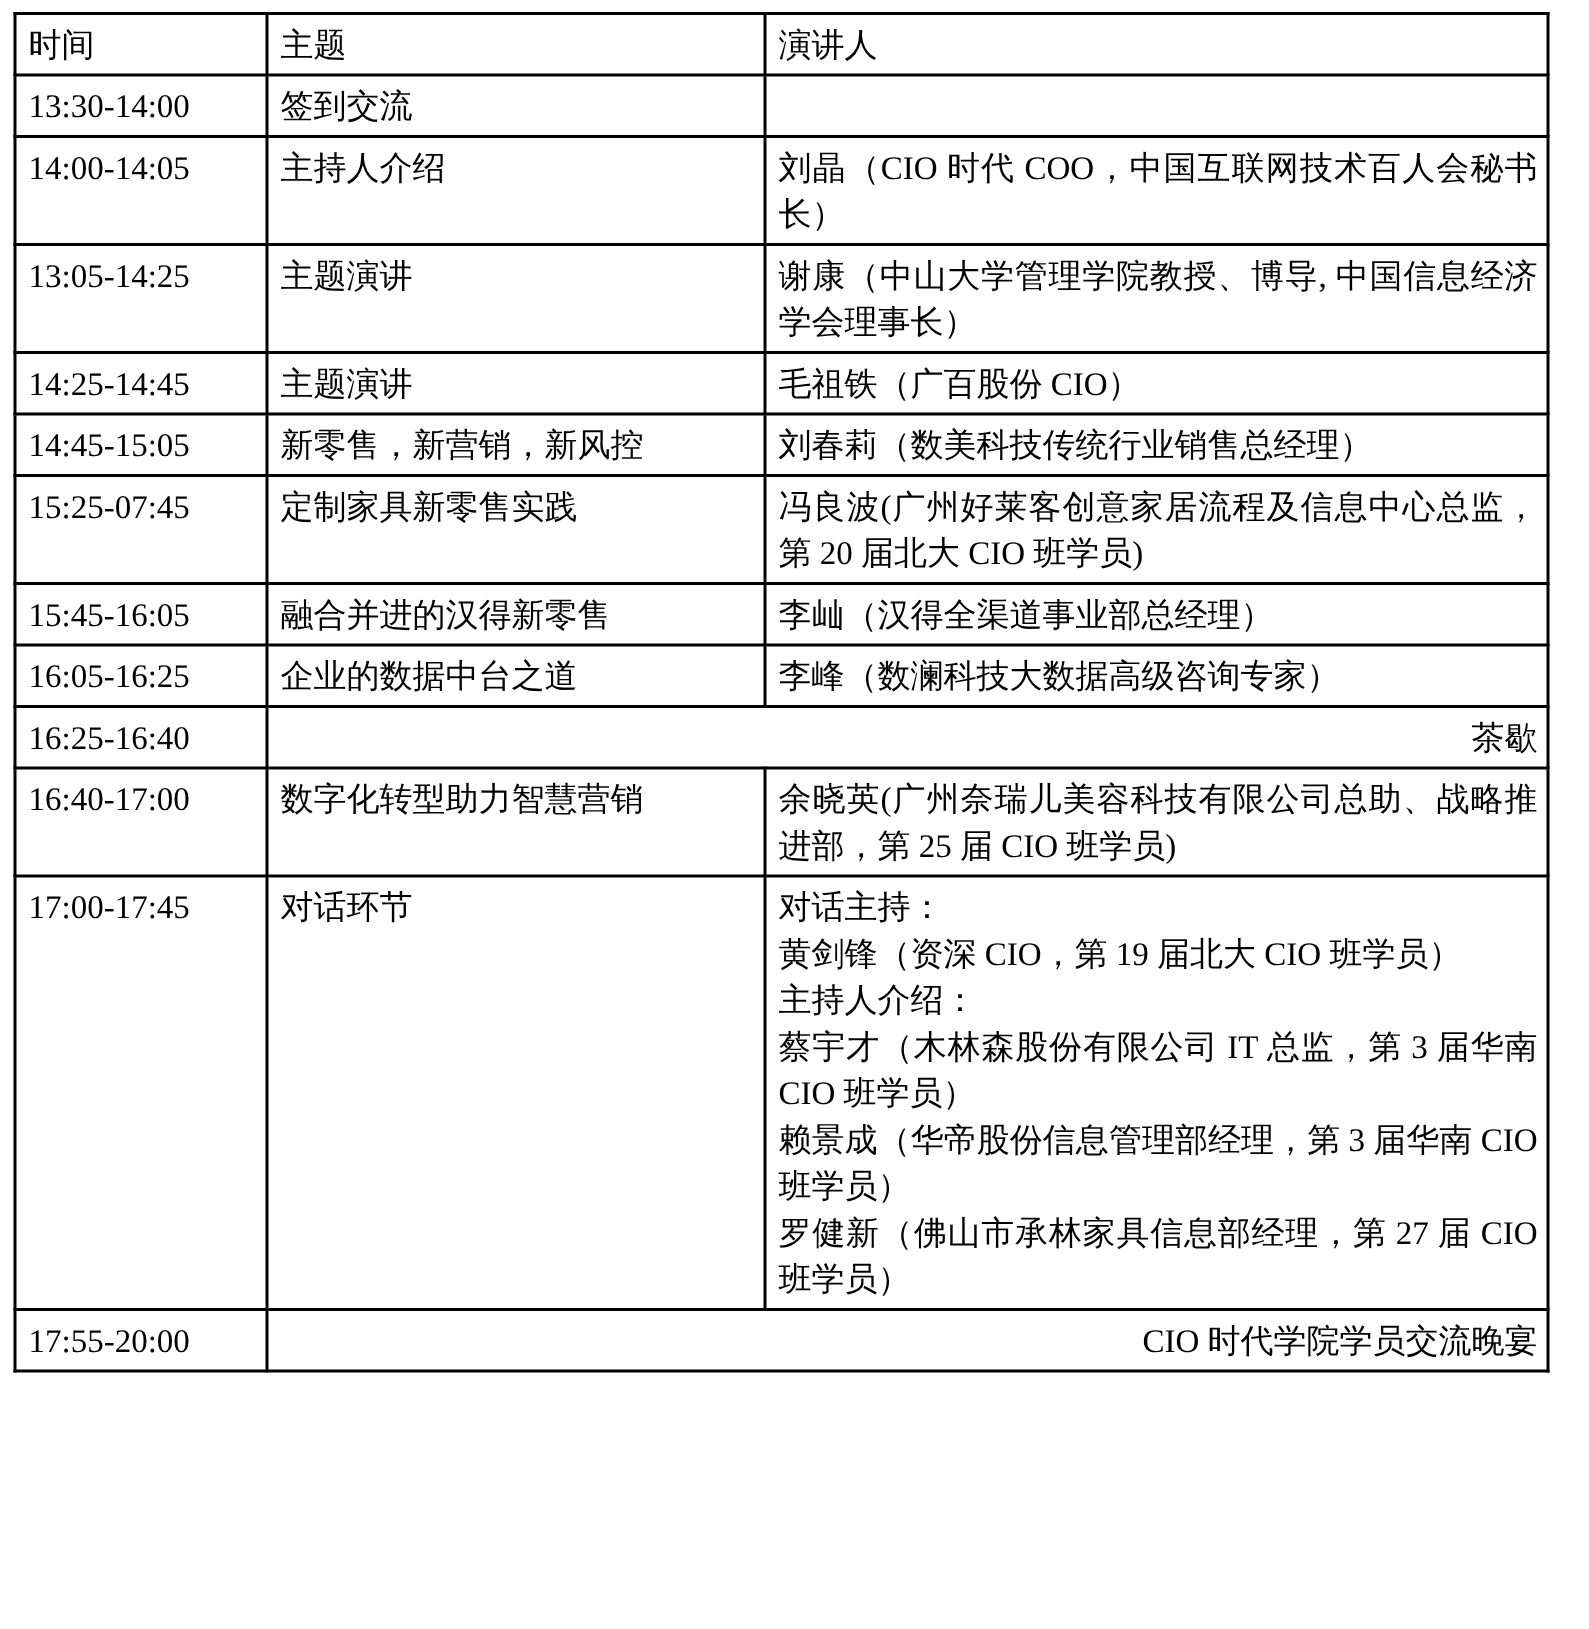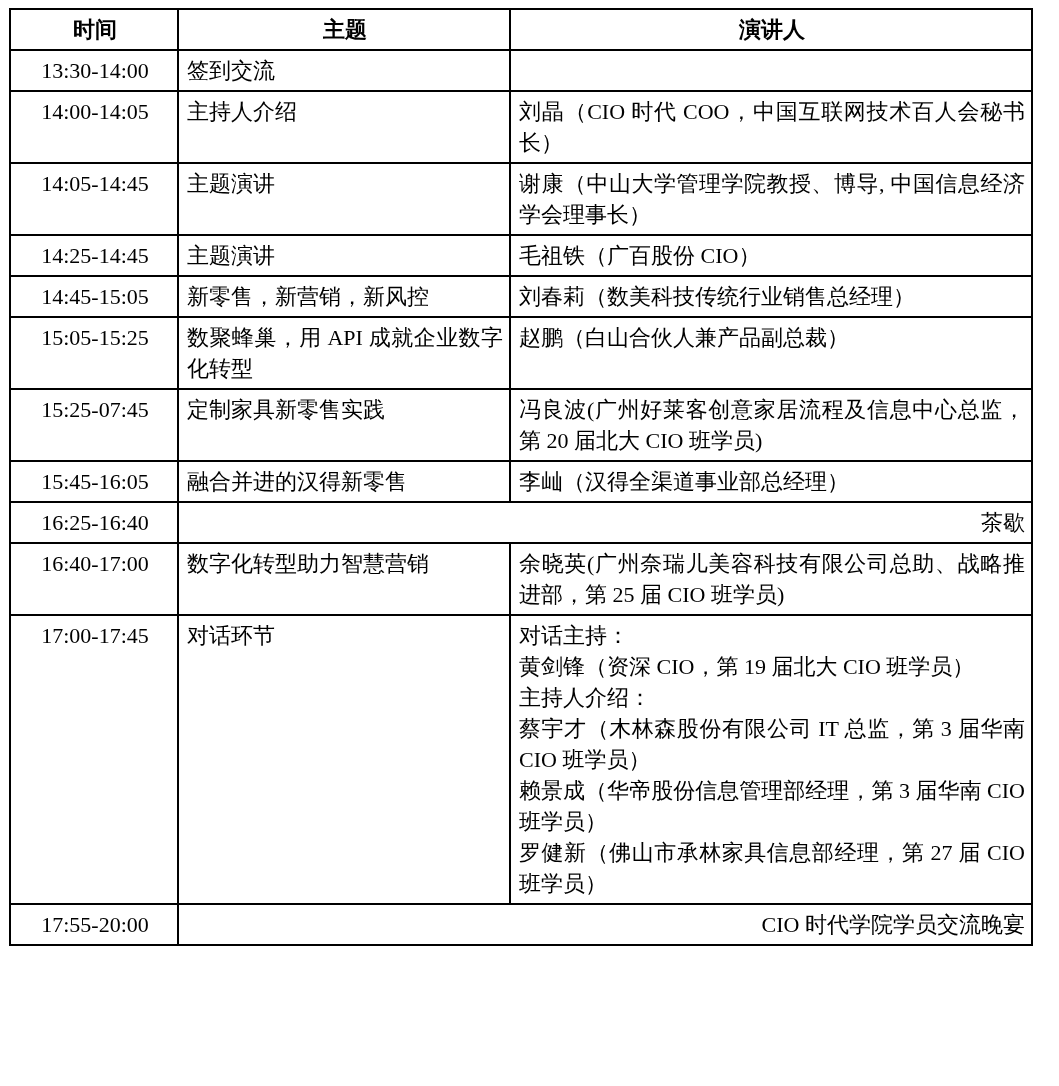--- a/index.html
+++ b/index.html
@@ -26,28 +26,27 @@
   th, td {
     border: 2px solid #000000;
     vertical-align: top;
     padding: 4px 6px 4px 8px;
     font-size: 22px;
     line-height: 31px;
     background: #ffffff;
     overflow: hidden;
   }
   th {
-    text-align: center;
-    font-weight: bold;
+    text-align: left;
+    font-weight: normal;
     border-radius: 16px;
   }
   td.cell-time {
     white-space: nowrap;
     font-variant-numeric: tabular-nums;
-    text-align: center;
   }
   td.cell-topic, td.cell-speaker {
     text-align: justify;
   }
   td.cell-topic.merged {
     text-align: right;
   }
   .speaker-paragraph {
     min-height: 31px;
   }
@@ -75,59 +74,59 @@
         <td class="cell-speaker"></td>
       </tr>
       <tr>
         <td class="cell-time">14:00-14:05</td>
         <td class="cell-topic">主持人介绍</td>
         <td class="cell-speaker">
           <div class="speaker-paragraph">刘晶（CIO 时代 COO，中国互联网技术百人会秘书长）</div>
         </td>
       </tr>
       <tr>
-        <td class="cell-time">14:05-14:45</td>
+        <td class="cell-time">13:05-14:25</td>
         <td class="cell-topic">主题演讲</td>
         <td class="cell-speaker">
           <div class="speaker-paragraph">谢康（中山大学管理学院教授、博导, 中国信息经济学会理事长）</div>
         </td>
       </tr>
       <tr>
         <td class="cell-time">14:25-14:45</td>
         <td class="cell-topic">主题演讲</td>
         <td class="cell-speaker">
           <div class="speaker-paragraph">毛祖铁（广百股份 CIO）</div>
         </td>
       </tr>
       <tr>
         <td class="cell-time">14:45-15:05</td>
         <td class="cell-topic">新零售，新营销，新风控</td>
         <td class="cell-speaker">
           <div class="speaker-paragraph">刘春莉（数美科技传统行业销售总经理）</div>
         </td>
       </tr>
       <tr>
-        <td class="cell-time">15:05-15:25</td>
-        <td class="cell-topic">数聚蜂巢，用 API 成就企业数字化转型</td>
-        <td class="cell-speaker">
-          <div class="speaker-paragraph">赵鹏（白山合伙人兼产品副总裁）</div>
-        </td>
-      </tr>
-      <tr>
         <td class="cell-time">15:25-07:45</td>
         <td class="cell-topic">定制家具新零售实践</td>
         <td class="cell-speaker">
           <div class="speaker-paragraph">冯良波(广州好莱客创意家居流程及信息中心总监，第 20 届北大 CIO 班学员)</div>
         </td>
       </tr>
       <tr>
         <td class="cell-time">15:45-16:05</td>
         <td class="cell-topic">融合并进的汉得新零售</td>
         <td class="cell-speaker">
           <div class="speaker-paragraph">李屾（汉得全渠道事业部总经理）</div>
+        </td>
+      </tr>
+      <tr>
+        <td class="cell-time">16:05-16:25</td>
+        <td class="cell-topic">企业的数据中台之道</td>
+        <td class="cell-speaker">
+          <div class="speaker-paragraph">李峰（数澜科技大数据高级咨询专家）</div>
         </td>
       </tr>
       <tr>
         <td class="cell-time">16:25-16:40</td>
         <td class="cell-topic merged" colspan="2">茶歇</td>
       </tr>
       <tr>
         <td class="cell-time">16:40-17:00</td>
         <td class="cell-topic">数字化转型助力智慧营销</td>
         <td class="cell-speaker">

